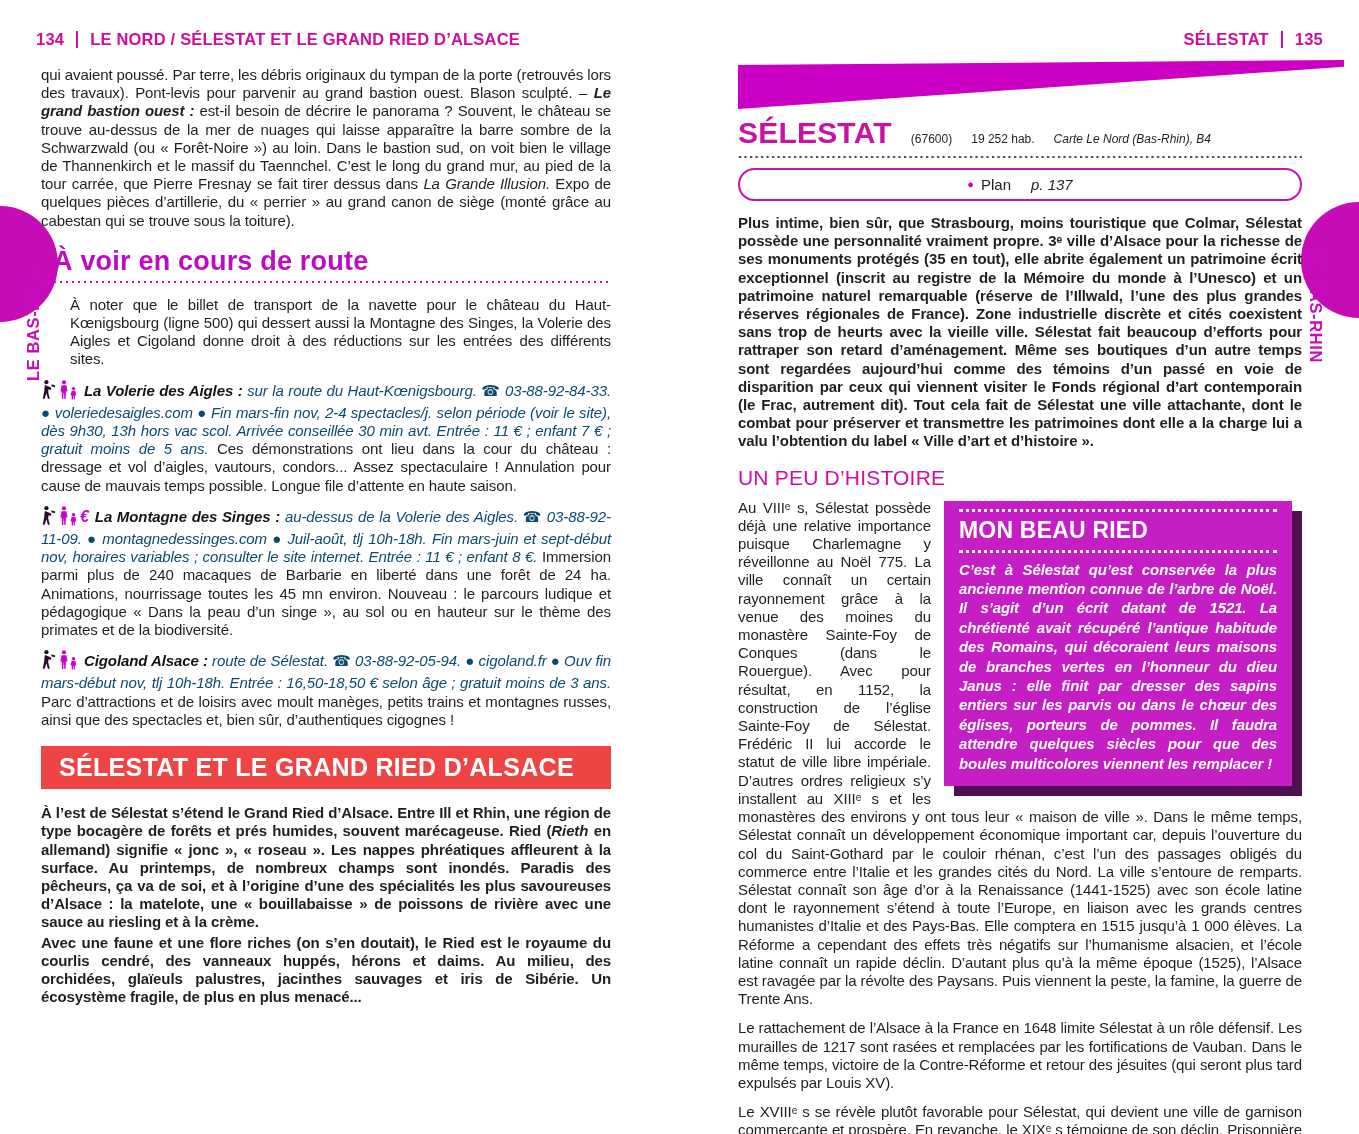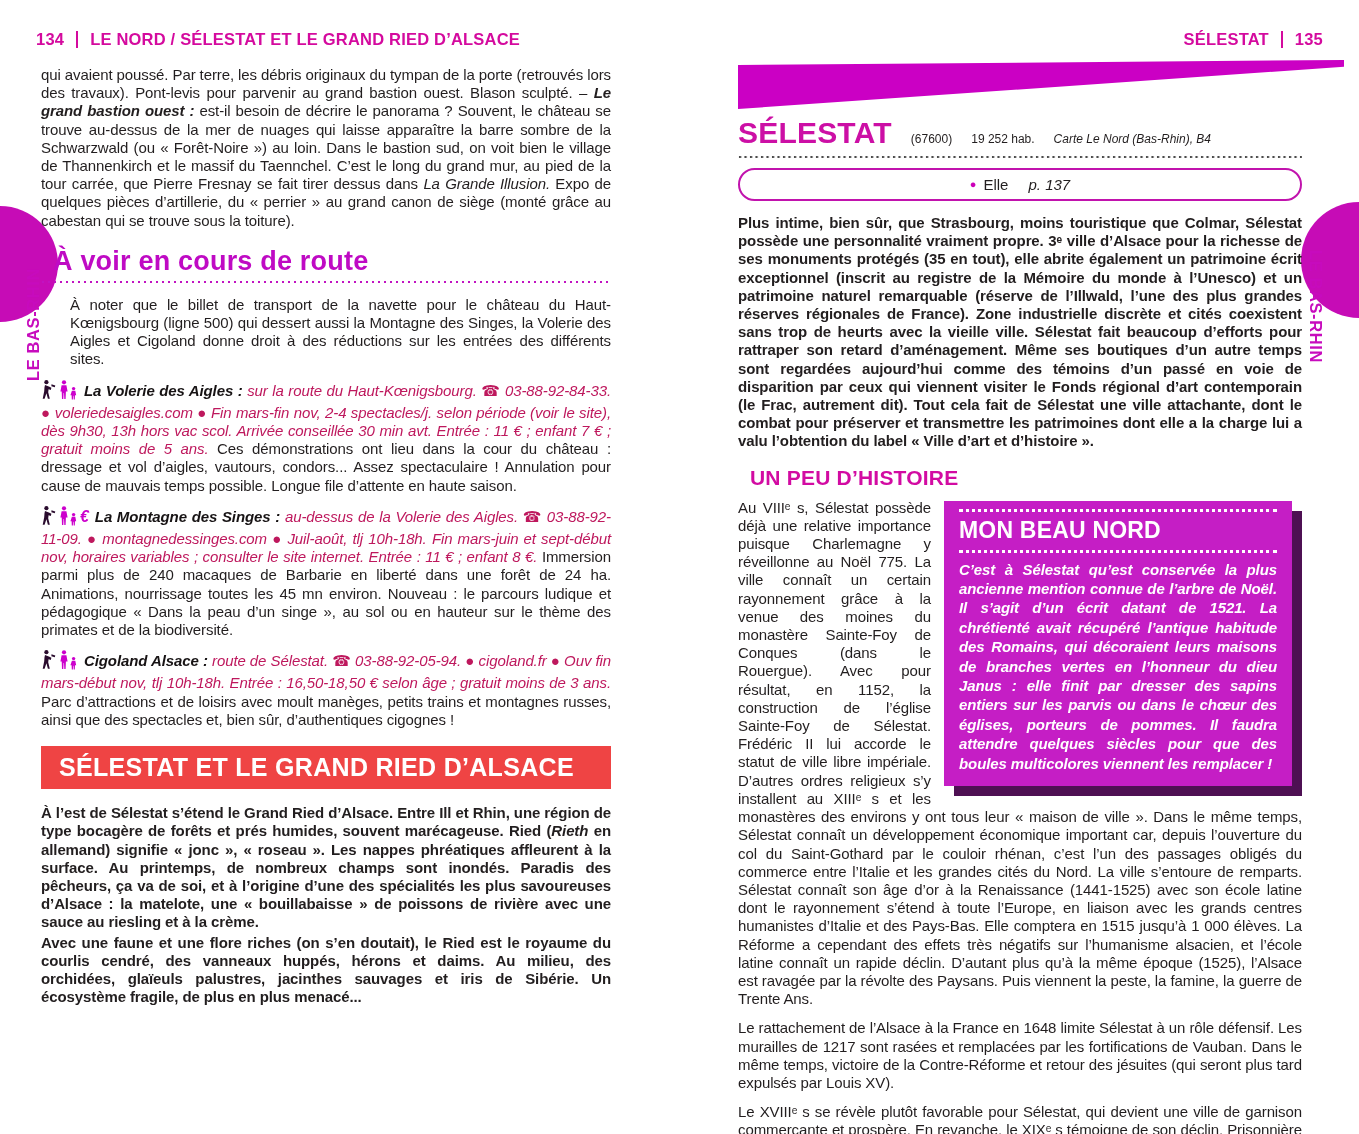--- a/index.html
+++ b/index.html
@@ -38,42 +38,42 @@
 
   .route-title{margin:16px 0 0 12px;font-size:27px;line-height:30px;color:#bf0ac4;
                font-weight:bold;letter-spacing:.2px;}
   .dotrule{height:4px;background-repeat:repeat-x;}
   .dotrule.magenta{margin-top:4px;background-image:radial-gradient(circle at 2px 2px,#c113c1 1.3px,transparent 1.5px);background-size:6px 4px;}
   .dotrule.gray{margin-top:5px;background-image:radial-gradient(circle at 2px 2px,#4a4a4a 1.2px,transparent 1.4px);background-size:5.5px 4px;}
 
   .note{margin-top:12px;margin-left:29px;}
   .poi{margin-top:11px;}
   .poi-name{font-weight:bold;font-style:italic;color:#171314;}
-  .poi-detail{font-style:italic;color:#be185d;}
+  .poi-detail{font-style:italic;color:#0c4a6e;}
   .icons{margin-right:4px;white-space:nowrap;}
   .ic{display:inline-block;vertical-align:-4px;margin-right:2px;}
   .icon-euro{color:#cc00cc;font-weight:bold;font-style:italic;font-size:16px;margin-right:2px;}
 
   .banner{margin-top:17px;background:#ef4444;color:#fff;font-weight:bold;
           font-size:25px;line-height:43px;height:43px;padding-left:18px;letter-spacing:.3px;}
   .ried1{margin-top:15px;}
   .ried2{margin-top:2px;}
 
   
   .wedge{width:606px;height:49px;background:#cb00c4;
          clip-path:polygon(0 10%,100% 0,100% 14%,0 100%);}
   .cityline{display:flex;align-items:baseline;gap:19px;margin-top:7px;}
   .cityname{font-size:30px;font-weight:bold;color:#cc0fa5;letter-spacing:.2px;}
   .citymeta{font-size:12px;color:#221e1f;}
   .pill{margin-top:9px;height:29px;border:2.5px solid #c113ad;border-radius:17px;
         display:flex;align-items:center;justify-content:center;font-size:15px;}
   .pill-dot{color:#cc00b8;font-size:11px;margin-right:7px;position:relative;top:-1px;}
   .pill .it{margin-left:20px;}
   .intro{margin-top:13px;}
-  .hist-title{margin:15px 0 9px 12px;font-size:21px;color:#d20ba2;font-weight:bold;letter-spacing:.2px;}
+  .hist-title{margin:15px 0 9px 0;font-size:21px;color:#d20ba2;font-weight:normal;letter-spacing:.2px;}
   .hist{overflow:visible;}
   .hist p + p{margin-top:11px;}
 
   .sapin{float:right;width:318px;margin:2px 10px 10px 13px;background:#c51ec5;
          color:#fff;padding:8px 15px 13px 15px;box-shadow:10px 10px 0 0 #4e1053;}
   .sapin h4{margin:0 0 7px 0;font-size:23px;line-height:28px;letter-spacing:.2px;
             border-top:3px dotted #fff;border-bottom:3px dotted #fff;padding:4px 0 6px 0;}
   .sapin p{margin:0;font-size:15px;line-height:19.4px;font-weight:bold;font-style:italic;
            text-align:justify;letter-spacing:-.1px;}
 </style>
@@ -151,31 +151,31 @@
     <div class="cityline">
       <span class="cityname">SÉLESTAT</span>
       <span class="citymeta">(67600)</span>
       <span class="citymeta">19 252 hab.</span>
       <span class="citymeta it">Carte Le Nord (Bas-Rhin), B4</span>
     </div>
     <div class="dotrule gray"></div>
 
     <div class="pill">
       <span class="pill-dot">●</span>
-      <span>Elle</span>
+      <span>Plan</span>
       <span class="it">p. 137</span>
     </div>
 
     <p class="body bold intro">Plus intime, bien sûr, que Strasbourg, moins touristique que Colmar, Sélestat possède une personnalité vraiment propre. 3ᵉ ville d’Alsace pour la richesse de ses monuments protégés (35 en tout), elle abrite également un patrimoine écrit exceptionnel (inscrit au registre de la Mémoire du monde à l’Unesco) et un patrimoine naturel remarquable (réserve de l’Illwald, l’une des plus grandes réserves régionales de France). Zone industrielle discrète et cités coexistent sans trop de heurts avec la vieille ville. Sélestat fait beaucoup d’efforts pour rattraper son retard d’aménagement. Même ses boutiques d’un autre temps sont regardées aujourd’hui comme des témoins d’un passé en voie de disparition par ceux qui viennent visiter le Fonds régional d’art contemporain (le Frac, autrement dit). Tout cela fait de Sélestat une ville attachante, dont le combat pour préserver et transmettre les patrimoines dont elle a la charge lui a valu l’obtention du label « Ville d’art et d’histoire ».</p>
 
     <h3 class="hist-title">UN PEU D’HISTOIRE</h3>
 
     <section class="hist">
       <aside class="sapin">
-        <h4>MON BEAU NORD</h4>
+        <h4>MON BEAU RIED</h4>
         <p>C’est à Sélestat qu’est conservée la plus ancienne mention connue de l’arbre de Noël. Il s’agit d’un écrit datant de 1521. La chrétienté avait récupéré l’antique habitude des Romains, qui décoraient leurs maisons de branches vertes en l’honneur du dieu Janus : elle finit par dresser des sapins entiers sur les parvis ou dans le chœur des églises, porteurs de pommes. Il faudra attendre quelques siècles pour que des boules multicolores viennent les remplacer !</p>
       </aside>
       <p class="body">Au VIIIᵉ s, Sélestat possède déjà une relative importance puisque Charlemagne y réveillonne au Noël 775. La ville connaît un certain rayonnement grâce à la venue des moines du monastère Sainte-Foy de Conques (dans le Rouergue). Avec pour résultat, en 1152, la construction de l’église Sainte-Foy de Sélestat. Frédéric II lui accorde le statut de ville libre impériale. D’autres ordres religieux s’y installent au XIIIᵉ s et les monastères des environs y ont tous leur « maison de ville ». Dans le même temps, Sélestat connaît un développement économique important car, depuis l’ouverture du col du Saint-Gothard par le couloir rhénan, c’est l’un des passages obligés du commerce entre l’Italie et les grandes cités du Nord. La ville s’entoure de remparts. Sélestat connaît son âge d’or à la Renaissance (1441-1525) avec son école latine dont le rayonnement s’étend à toute l’Europe, en liaison avec les grands centres humanistes d’Italie et des Pays-Bas. Elle comptera en 1515 jusqu’à 1 000 élèves. La Réforme a cependant des effets très négatifs sur l’humanisme alsacien, et l’école latine connaît un rapide déclin. D’autant plus qu’à la même époque (1525), l’Alsace est ravagée par la révolte des Paysans. Puis viennent la peste, la famine, la guerre de Trente Ans.</p>
       <p class="body">Le rattachement de l’Alsace à la France en 1648 limite Sélestat à un rôle défensif. Les murailles de 1217 sont rasées et remplacées par les fortifications de Vauban. Dans le même temps, victoire de la Contre-Réforme et retour des jésuites (qui seront plus tard expulsés par Louis XV).</p>
       <p class="body">Le XVIIIᵉ s se révèle plutôt favorable pour Sélestat, qui devient une ville de garnison commerçante et prospère. En revanche, le XIXᵉ s témoigne de son déclin. Prisonnière des remparts, ne pouvant s’étendre géographiquement à cause de</p>
     </section>
   </main>
 
 </div>
 

